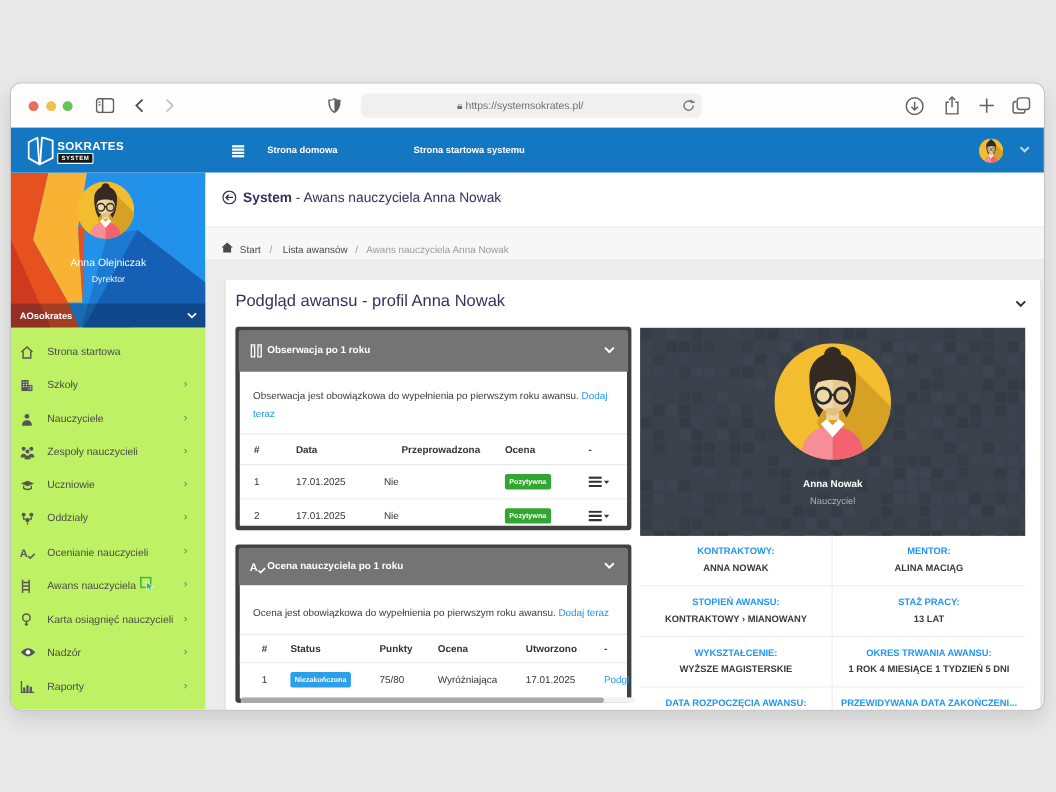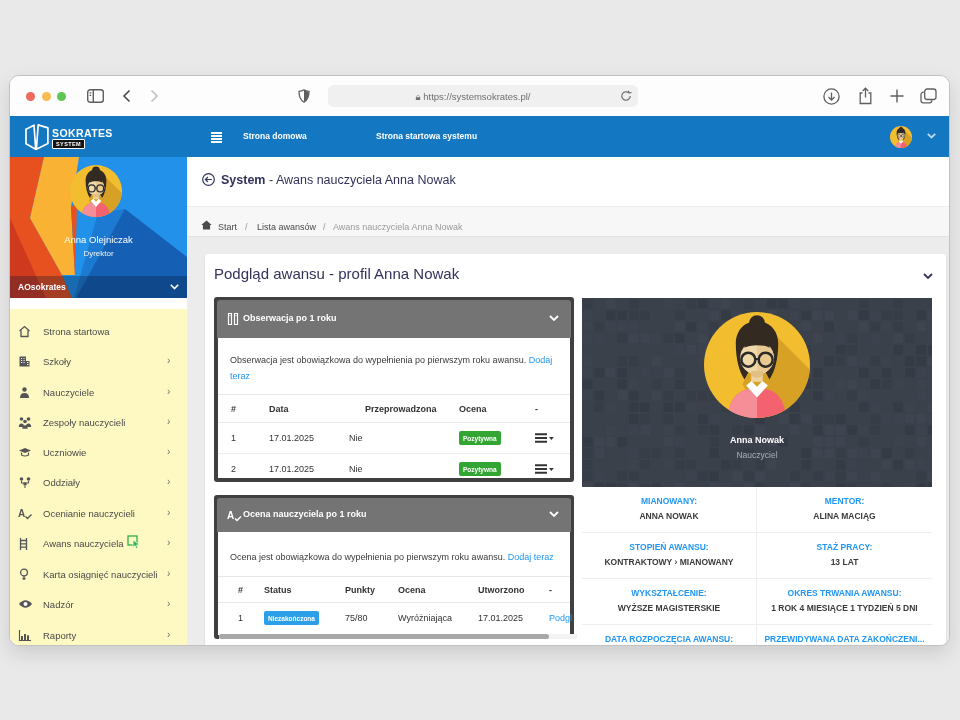--- a/index.html
+++ b/index.html
@@ -22,21 +22,21 @@
 .logotext { position:absolute; left:42px; top:11px; color:#fff; font-size:10.5px; font-weight:bold; letter-spacing:0.4px; }
 .logobadge { position:absolute; left:42px; top:23px; background:#151515; color:#fff; font-size:5.5px; font-weight:bold; padding:1px 3px; border-radius:1px; letter-spacing:0.4px; border:1px solid #fff; }
 
 
 .sidebar { position:absolute; left:0; top:81px; width:177px; height:490px; background:#fff; }
 .art { position:absolute; left:0; top:0; width:177px; height:141px; overflow:hidden; }
 .artname { position:absolute; left:0; top:77px; width:100%; text-align:center; color:#fff; font-size:9.5px; }
 .artrole { position:absolute; left:0; top:91.5px; width:100%; text-align:center; color:#f2f2f2; font-size:8px; }
 .artbar { position:absolute; left:0; top:119px; width:100%; height:22px; background:rgba(8,20,45,0.30); color:#fff; }
 .artbar .t { position:absolute; left:8px; top:5.5px; font-size:8.5px; font-weight:bold; }
-.menu { position:absolute; left:0; top:152px; width:177px; height:349px; background:#fef9c3; }
+.menu { position:absolute; left:0; top:141px; width:177px; height:349px; background:#bef264; }
 .mi { position:absolute; left:0; width:177px; height:30px; }
 .mi .txt { position:absolute; left:33px; top:9px; font-size:9.5px; color:#4a4a4a; }
 .mi .chev { position:absolute; left:157px; top:8px; font-size:10px; color:#707070; }
 .mi svg { position:absolute; left:8px; top:8px; }
 
 
 .main { position:absolute; left:177px; top:81px; width:764px; height:490px; background:#ececec; }
 .pagehead { position:absolute; left:0; top:0; width:100%; height:49px; background:#fff; }
 .pagehead .title { position:absolute; left:34px; top:16px; font-size:12.5px; color:#32325d; }
 .bread { position:absolute; left:0; top:49px; width:100%; height:31px; background:#f7f7f7; border-top:1px solid #ededed; border-bottom:1px solid #e2e2e2; font-size:9px; color:#4a4a4a; }
@@ -728,21 +728,21 @@
             <path d="M10 44 Q10.5 31.5 22 31.5 L22 44 Z" fill="#f58e96"></path>
             <path d="M17.5 30.5 L22 35.5 L26.5 30.5 L24.3 28.6 L22 31 L19.7 28.6 Z" fill="#fff"></path>
             </g>
           </svg>
           <div style="position:absolute; left:0; top:137px; width:100%; text-align:center; color:#fff; font-size:9px; font-weight:bold;">Anna Nowak</div>
           <div style="position:absolute; left:0; top:152px; width:100%; text-align:center; color:#aab0b6; font-size:8.5px;">Nauczyciel</div>
         </div>
 
         <div class="itbl">
           <div class="icell" style="left:0; top:0; border-right:1px solid #eee; border-bottom:1px solid #eee;">
-              <div class="lab">MIANOWANY:</div>
+              <div class="lab">KONTRAKTOWY:</div>
               <div class="val">ANNA NOWAK</div>
             </div>
           <div class="icell" style="left:175px; top:0; border-bottom:1px solid #eee;">
               <div class="lab">MENTOR:</div>
               <div class="val">ALINA MACIĄG</div>
             </div>
           <div class="icell" style="left:0; top:46px; border-right:1px solid #eee; border-bottom:1px solid #eee;">
               <div class="lab">STOPIEŃ AWANSU:</div>
               <div class="val">KONTRAKTOWY › MIANOWANY</div>
             </div>

